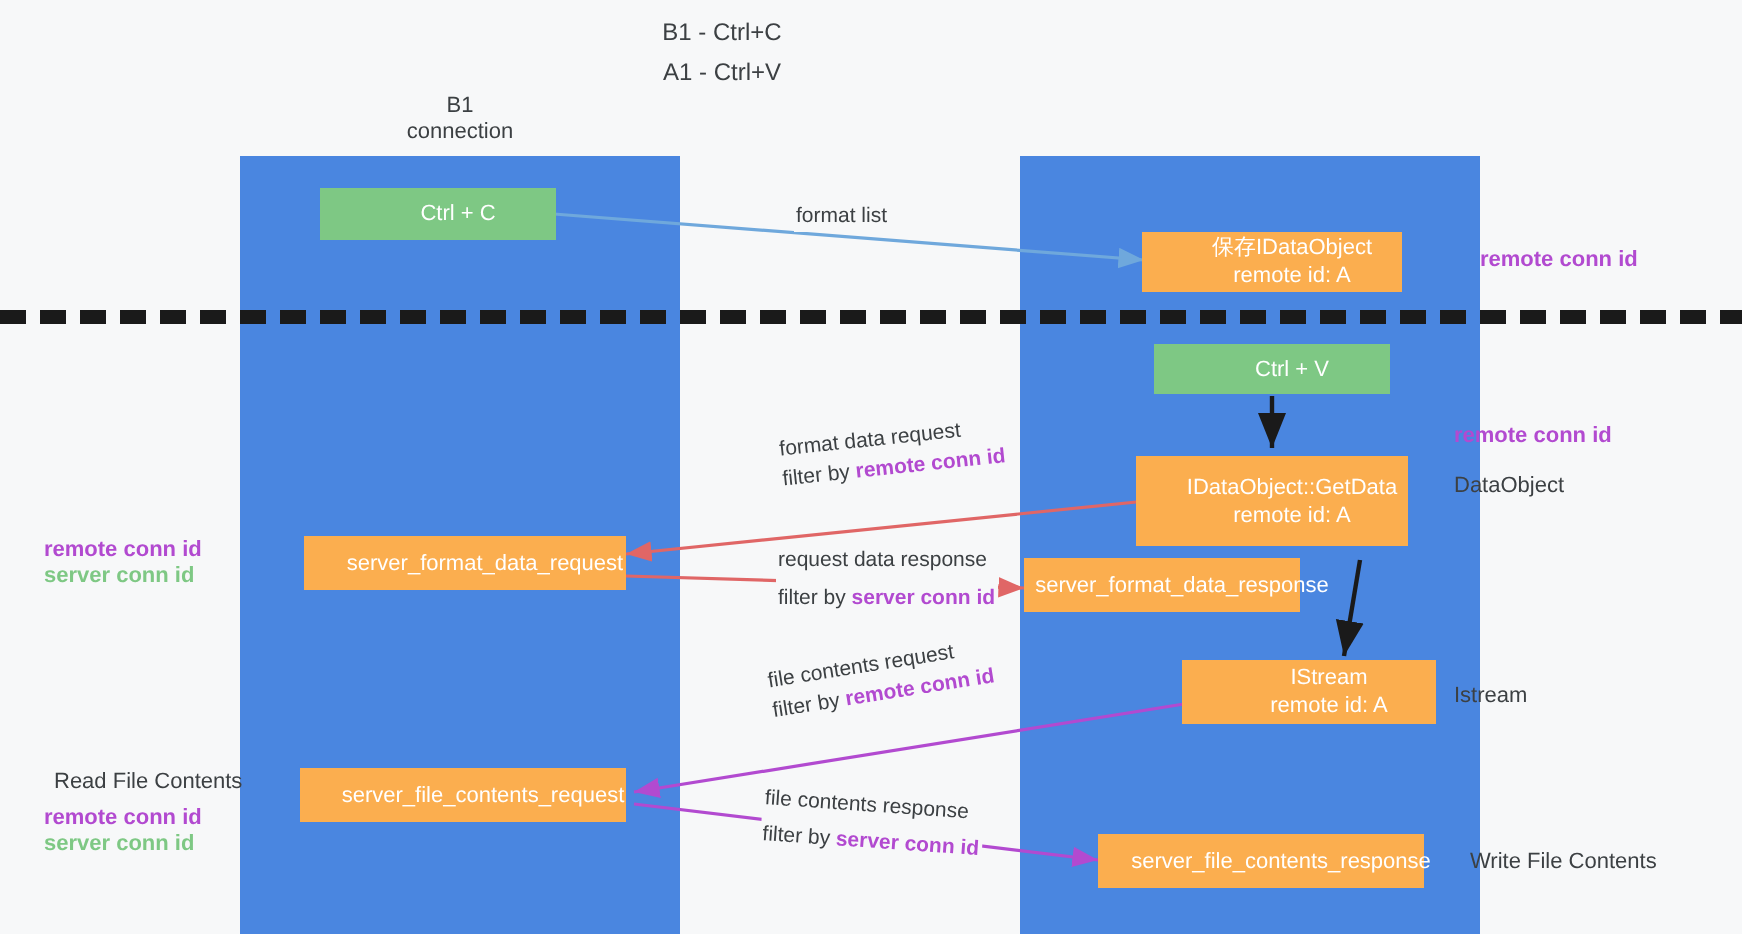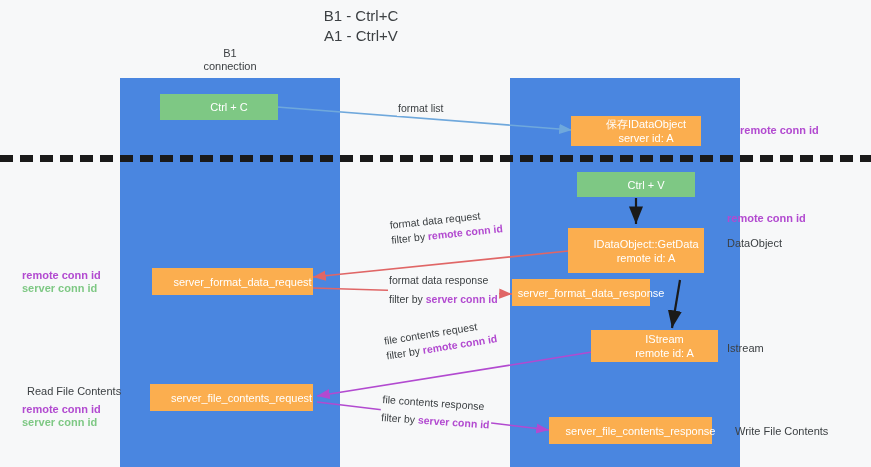--- a/index.html
+++ b/index.html
@@ -19,21 +19,21 @@
     overflow: hidden;
   }
 
   
   .title {
     position: absolute;
     left: 0;
     top: 6px;
     width: 722px;
     text-align: center;
-    font-size: 15px;
+    font-size: 12px;
     line-height: 20px;
     color: #3c4043;
     white-space: pre-line;
   }
 
   
   .col-head {
     position: absolute;
     text-align: center;
     font-size: 11px;
@@ -161,21 +161,21 @@
     <line x1="680" y1="280" x2="672" y2="328" stroke="#1a1a1a" stroke-width="2.2" marker-end="url(#ar-black)"></line>
 
     <line x1="592" y1="352" x2="317" y2="396" stroke="#b24ad0" stroke-width="1.6" marker-end="url(#ar-purple)"></line>
 
     <line x1="317" y1="402" x2="549" y2="430" stroke="#b24ad0" stroke-width="1.6" marker-end="url(#ar-purple)"></line>
   </svg>
 
   <div class="node green" style="left:160px; top:94px; width:118px; height:26px;">Ctrl + C</div>
 
   <div class="node orange" style="left:571px; top:116px; width:130px; height:30px;">保存IDataObject
-server id: A</div>
+remote id: A</div>
 
   <div class="node green" style="left:577px; top:172px; width:118px; height:25px;">Ctrl + V</div>
 
   <div class="node orange" style="left:568px; top:228px; width:136px; height:45px;">IDataObject::GetData
 remote id: A</div>
 
   <div class="node orange" style="left:152px; top:268px; width:161px; height:27px;">server_format_data_request</div>
 
   <div class="node orange" style="left:512px; top:279px; width:138px; height:27px;">server_format_data_response</div>
 
@@ -187,21 +187,21 @@
   <div class="node orange" style="left:549px; top:417px; width:163px; height:27px;">server_file_contents_response</div>
 
   <div class="edge-label" style="left:397px; top:101px;">format list</div>
 
   <div class="edge-label" style="left:388px; top:218px; transform:rotate(-6deg); transform-origin:left top;">
     <div>format data request</div>
     <div><span>filter by </span><span class="hl-remote">remote conn id</span></div>
   </div>
 
   <div class="edge-label" style="left:388px; top:273px;">
-    <div>format data response</div>
+    <div>request data response</div>
     <div style="margin-top:4px;"><span>filter by </span><span class="hl-server">server conn id</span></div>
   </div>
 
   <div class="edge-label" style="left:382px; top:334px; transform:rotate(-9deg); transform-origin:left top;">
     <div>file contents request</div>
     <div><span>filter by </span><span class="hl-remote">remote conn id</span></div>
   </div>
 
   <div class="edge-label" style="left:382px; top:392px; transform:rotate(4deg); transform-origin:left top;">
     <div>file contents response</div>

